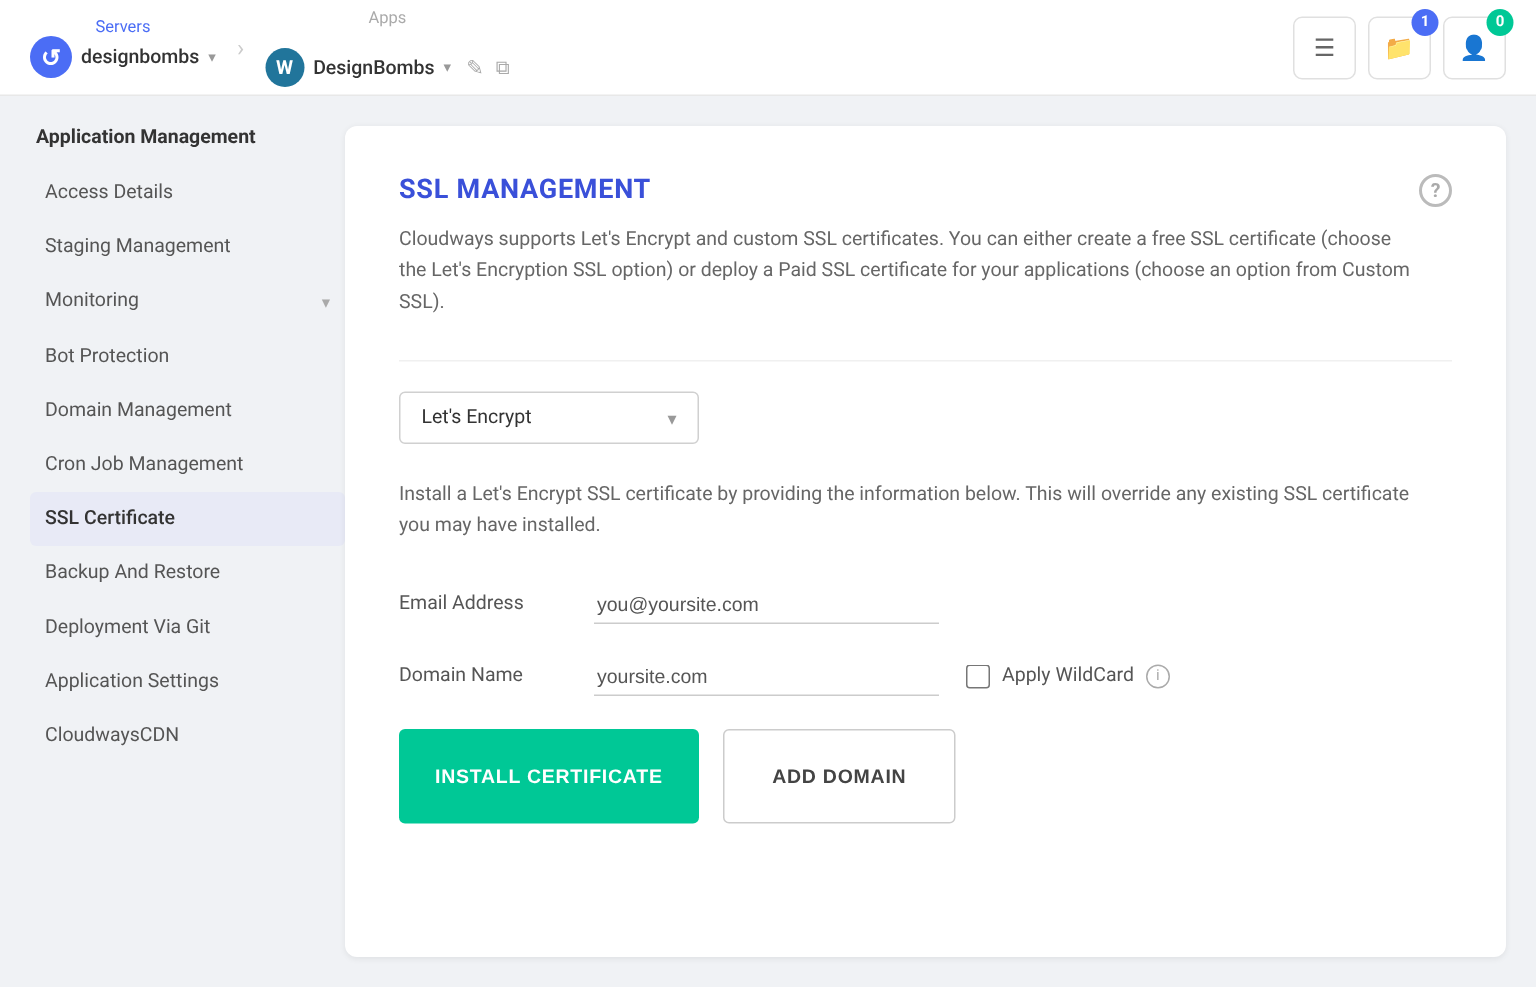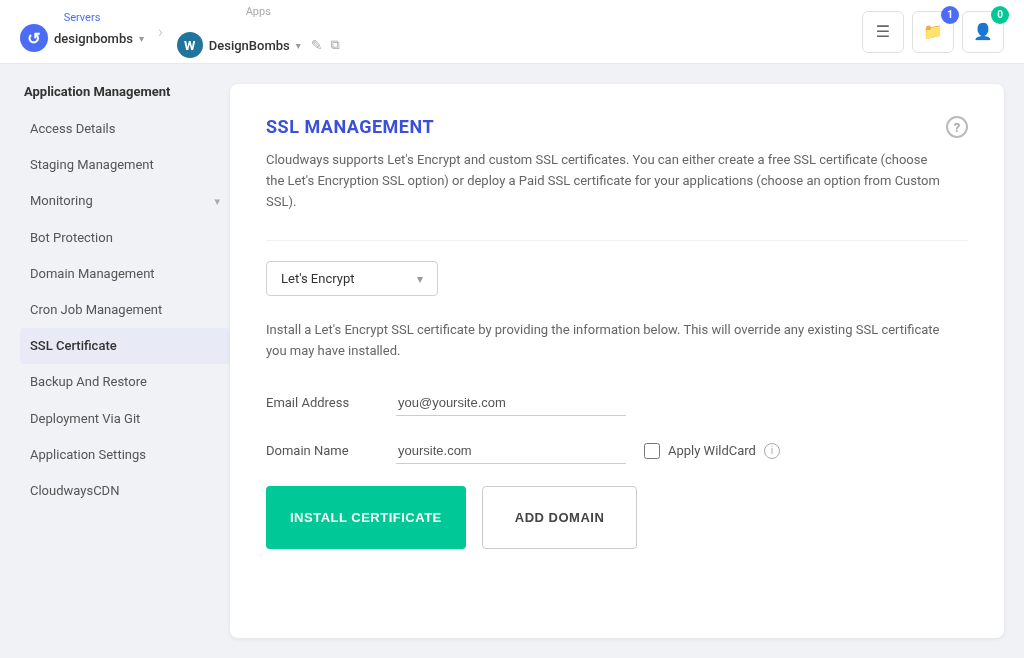--- a/index.html
+++ b/index.html
@@ -233,21 +233,21 @@
     }
 
     
     .dropdown-row {
       margin-bottom: 24px;
     }
     .dropdown-select {
       display: flex;
       align-items: center;
       justify-content: space-between;
-      width: 172px;
+      width: 200px;
       padding: 9px 14px;
       border: 1px solid #d0d0d0;
       border-radius: 4px;
       background: #fff;
       cursor: pointer;
       font-size: 13px;
       color: #333;
     }
     .dropdown-select .chevron {
       color: #999;

